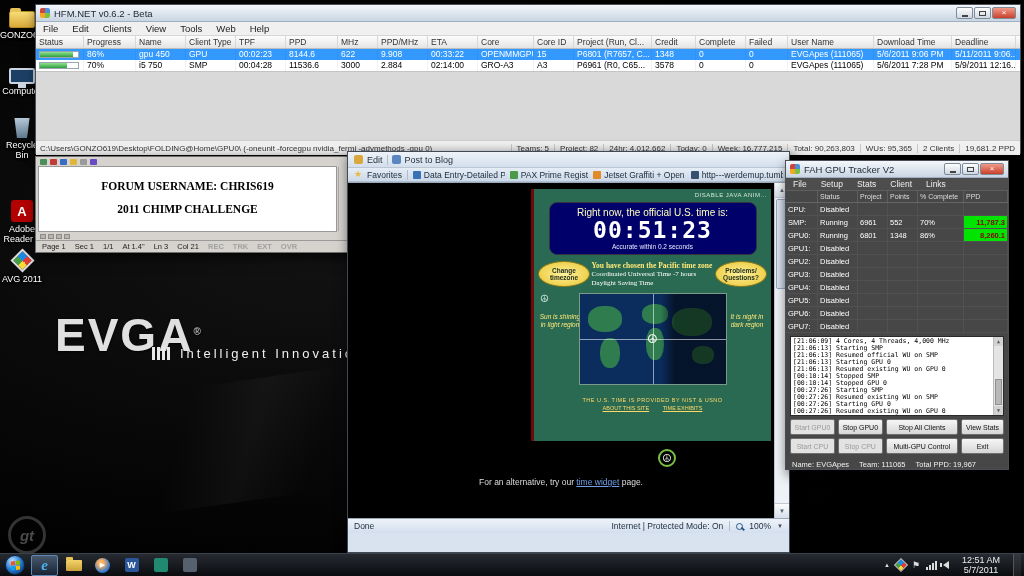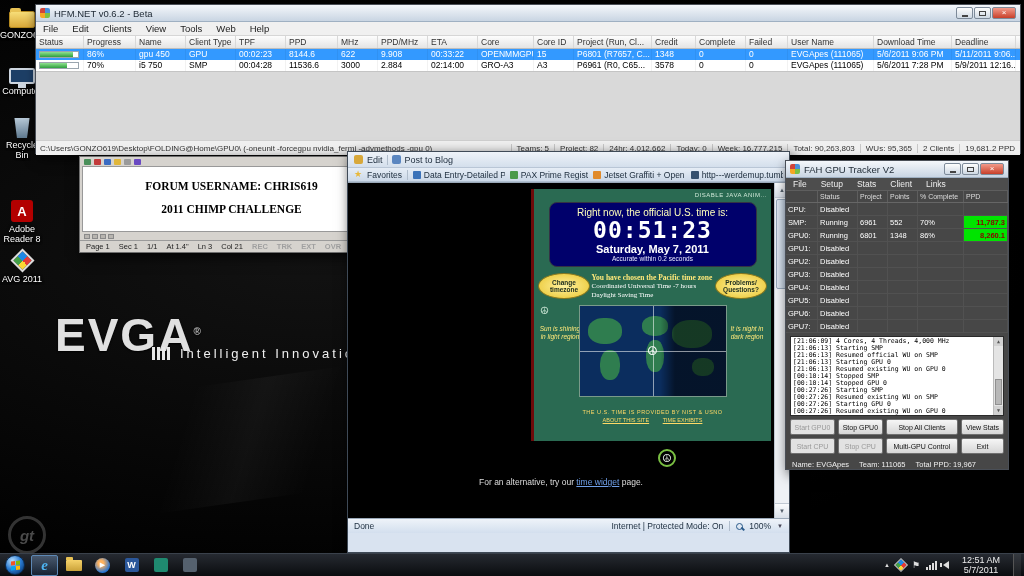--- a/index.html
+++ b/index.html
@@ -64,21 +64,21 @@
   .c14{width:42px}.c15{width:86px}.c16{width:78px}.c17{width:64px}
   .pbar { width:40px; height:7px; margin-top:2px; border:1px solid #9aa5ae; background:#fff; }
   .pfill { height:100%; background:linear-gradient(#8fe28f,#2f9e3f); }
   .hfm-filler { height:69px; background:#d9d9d9; border-top:1px solid #c4c4c4; }
   .hfm-status { height:15px; background:#f0f0f0; border-top:1px solid #cfcfcf; display:flex; align-items:center; font-size:8px; color:#333; }
   .hfm-path { flex:1; padding:0 4px; white-space:nowrap; overflow:hidden; }
   .hfm-stats { display:flex; }
   .hfm-stats span { border-left:1px solid #c8c8c8; padding:0 5px; white-space:nowrap; font-size:8px; }
 
   
-  .word { left:35px; top:156px; width:316px; height:97px; background:#d6d3ce; border:1px solid #6f6f6f;margin-left:44px; }
+  .word { left:35px; top:156px; width:316px; height:97px; background:#d6d3ce; border:1px solid #6f6f6f; }
   .word-tools { height:9px; display:flex; align-items:center; gap:3px; padding:0 4px; }
   .word-tools i { display:block; width:7px; height:6px; border-radius:1px; }
   .wt1{background:#4a8f5a}.wt2{background:#c23b3b}.wt3{background:#3a6bc2}.wt4{background:#e0b63a}.wt5{background:#9a9a9a}.wt6{background:#6a4ac2}
   .word-page { margin:0 13px 0 2px; height:66px; background:#fff; border:1px solid #999; text-align:center;
                font-family:"Liberation Serif",serif; color:#000; position:relative; }
   .word-page .l1 { padding-top:13px; font-weight:bold; font-size:11.5px; }
   .word-page .l2 { margin-top:11px; font-weight:bold; font-size:11.5px; }
   .word-vsb { position:absolute; right:1px; top:10px; bottom:21px; width:11px; background:#d6d3ce; border-left:1px solid #aaa; }
   .word-viewbar { height:8px; display:flex; align-items:center; gap:2px; padding:0 4px; }
   .word-viewbar i { display:block; width:6px; height:5px; background:#b8b5b0; border:1px solid #8a8a8a; }
@@ -432,21 +432,20 @@
         <i class="fico"></i>
         <span>http---werdemup.tumblr.co...</span>
       </span>
   </div>
   <div class="ie-content">
     <div class="tg-panel">
       <div class="tg-disable">DISABLE JAVA ANIM...</div>
       <div class="tg-timebox">
         <div class="tg-heading">Right now, the official U.S. time is:</div>
         <div class="tg-clock">00:51:23</div>
-        <div class="tg-date">Saturday, May 7, 2011</div>
         <div class="tg-acc">Accurate within 0.2 seconds</div>
       </div>
       <div class="tg-midrow">
         <div class="oval">
           <span>Change</span>
             <span>timezone</span>
         </div>
         <div class="tg-tz">
           <div class="t1">You have chosen the Pacific time zone</div>
           <div class="t2">Coordinated Universal Time -7 hours</div>

